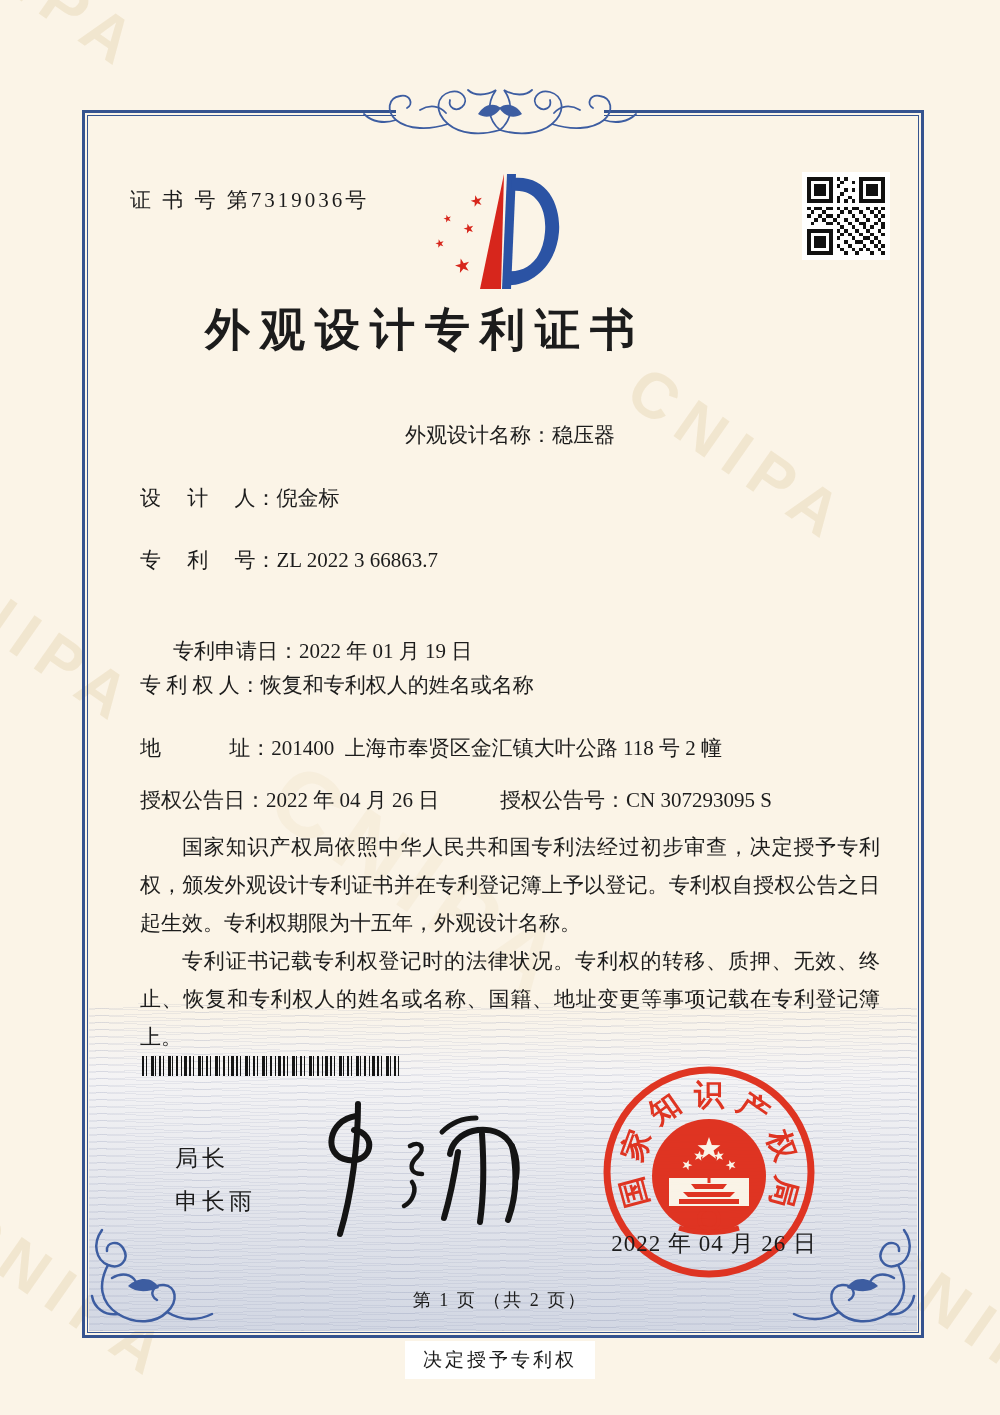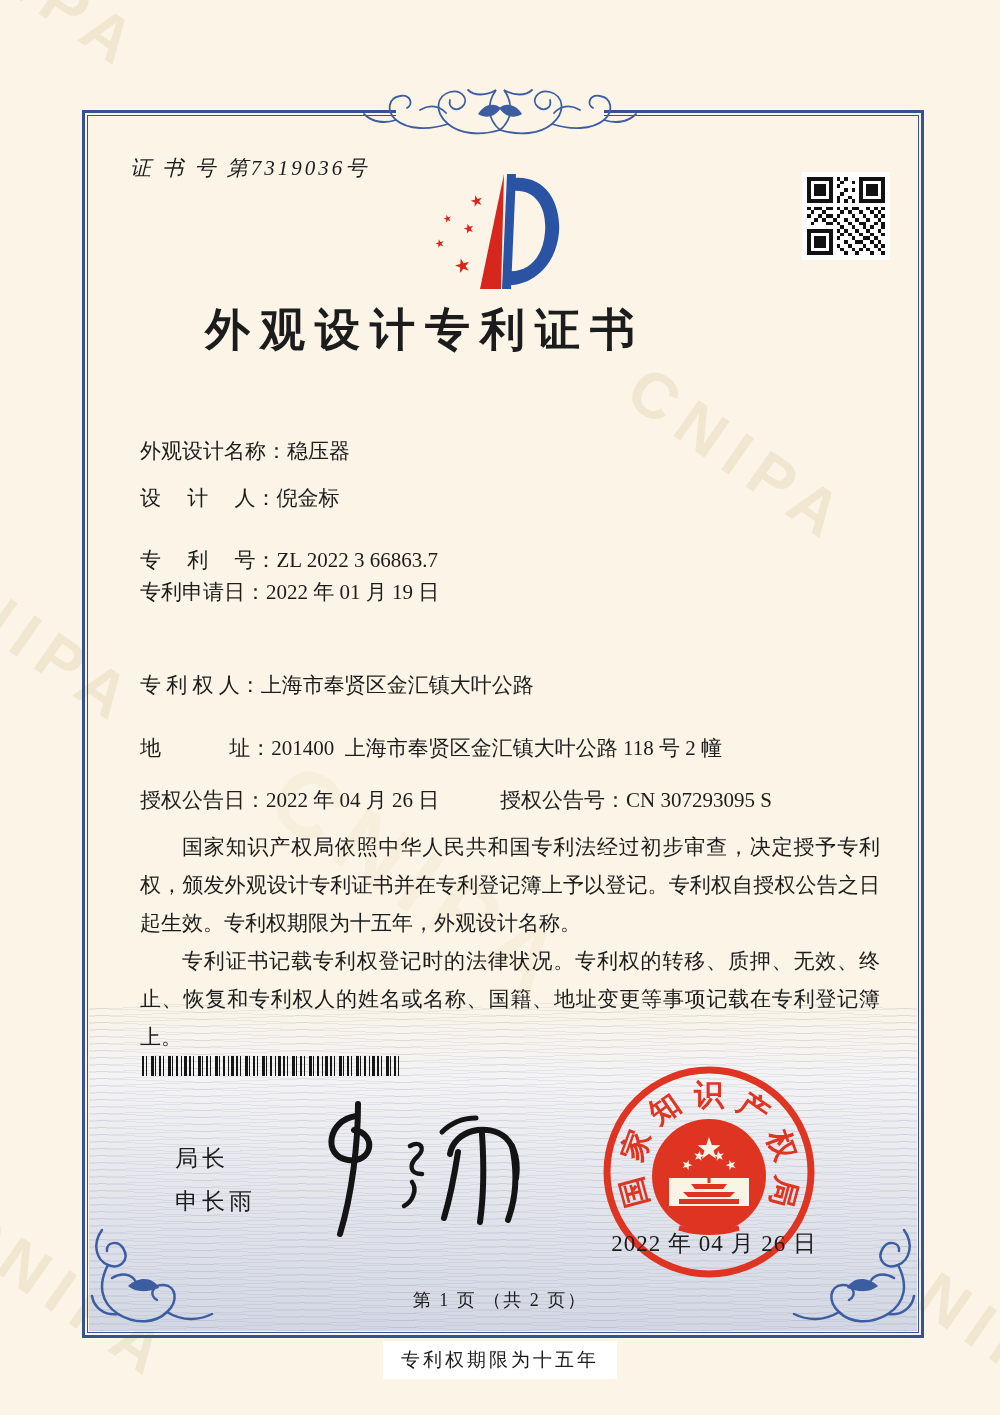--- a/index.html
+++ b/index.html
@@ -39,38 +39,38 @@
       repeating-linear-gradient(2deg,  rgba(96,108,150,.10) 0 1px, rgba(0,0,0,0) 1px 7px),
       repeating-linear-gradient(-2deg, rgba(96,108,150,.10) 0 1px, rgba(0,0,0,0) 1px 7px),
       linear-gradient(to bottom, rgba(242,242,246,0) 0%, rgba(243,243,246,.9) 22%, #d2d7e3 100%);
     z-index:0;
   }
   .flourish{position:absolute; z-index:3;}
   .flourish svg{display:block;}
   .flourish.right{transform:scaleX(-1);}
   
   .cert-no{
-    position:absolute; left:130px; top:154px; font-size:21px;
-    letter-spacing:3px; z-index:4; white-space:pre;font-style:italic;
+    position:absolute; left:130px; top:186px; font-size:21px;
+    letter-spacing:3px; z-index:4; white-space:pre;
   }
   .logo{position:absolute; left:432px; top:172px; width:130px; height:124px; z-index:4;}
   .logo .star{position:absolute; color:#d7261c; transform:rotate(-15deg); line-height:1;}
   .qr{
     position:absolute; left:802px; top:172px; width:88px; height:88px;
     background:#fff; padding:5px; box-sizing:border-box; z-index:4;
   }
   .title{
     position:absolute; left:0; width:850px; top:300px; text-align:center;
     font-size:45px; font-weight:bold; letter-spacing:10px; z-index:4;
   }
   
   .field-row{position:absolute; left:140px; width:740px; height:32px; font-size:21px; z-index:4;}
   .field-row .label,.field-row .value{white-space:pre;}
-  .row1{top:437px;} .row2{top:484px;} .row3{top:546px;}
-  .row4{top:578px;} .row5{top:671px;} .row6{top:734px;} .row7{top:786px;}
+  .row1{top:421px;text-align:center;} .row2{top:484px;} .row3{top:546px;}
+  .row4{top:637px;margin-left:33px;} .row5{top:671px;} .row6{top:734px;} .row7{top:786px;}
   .grant2{position:absolute; left:360px; top:0; white-space:nowrap;text-align:center;}
   
   .body-text{
     position:absolute; left:140px; top:828px; width:740px; z-index:4;
     font-size:21px; line-height:38px; text-align:justify;
   }
   .body-text p{margin:0; text-indent:2em;}
   
   .barcode{position:absolute; left:142px; top:1056px; width:258px; height:20px; z-index:4;
     background:repeating-linear-gradient(90deg,
@@ -217,21 +217,21 @@
   <div class="field-row row2">
     <span class="label">设　 计　 人：</span><span class="value">倪金标</span>
   </div>
   <div class="field-row row3">
     <span class="label">专　 利　 号：</span><span class="value">ZL 2022 3 66863.7</span>
   </div>
   <div class="field-row row4">
     <span class="label">专利申请日：</span><span class="value">2022 年 01 月 19 日</span>
   </div>
   <div class="field-row row5">
-    <span class="label">专 利 权 人：</span><span class="value">上海市奉贤区金汇镇大叶公路</span>
+    <span class="label">专 利 权 人：</span><span class="value">恢复和专利权人的姓名或名称</span>
   </div>
   <div class="field-row row6">
     <span class="label">地　　　 址：</span><span class="value">201400  上海市奉贤区金汇镇大叶公路 118 号 2 幢</span>
   </div>
   <div class="field-row row7">
     <span class="label">授权公告日：</span><span class="value">2022 年 04 月 26 日</span>
     <span class="grant2">
       <span class="label">授权公告号：</span><span class="value">CN 307293095 S</span>
     </span>
   </div>
@@ -289,15 +289,15 @@
           <rect x="-30" y="23" width="60" height="5"></rect>
         </g>
         <circle cy="43" r="10" fill="none" stroke="#df2f1c" stroke-width="4"></circle>
         <path d="M-30,52 C-10,58 10,58 30,52" fill="none" stroke="#df2f1c" stroke-width="5"></path>
       </g>
     </svg>
   </div>
   <div class="seal-date">2022 年 04 月 26 日</div>
 
   <div class="page-num">第 1 页 （共 2 页）</div>
-  <div class="continuation">专利权期限为十五年</div>
+  <div class="continuation">决定授予专利权</div>
 
 </div>
 
 </body></html>

